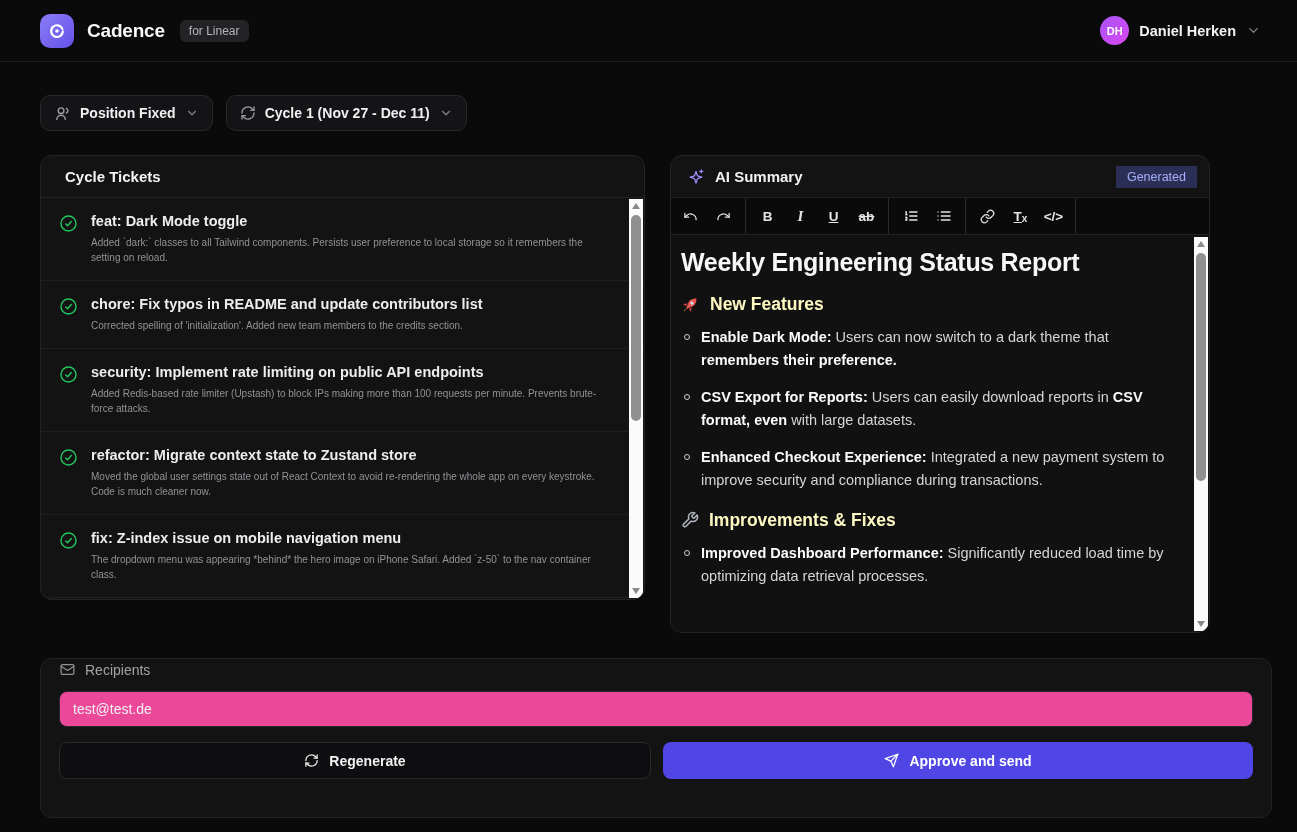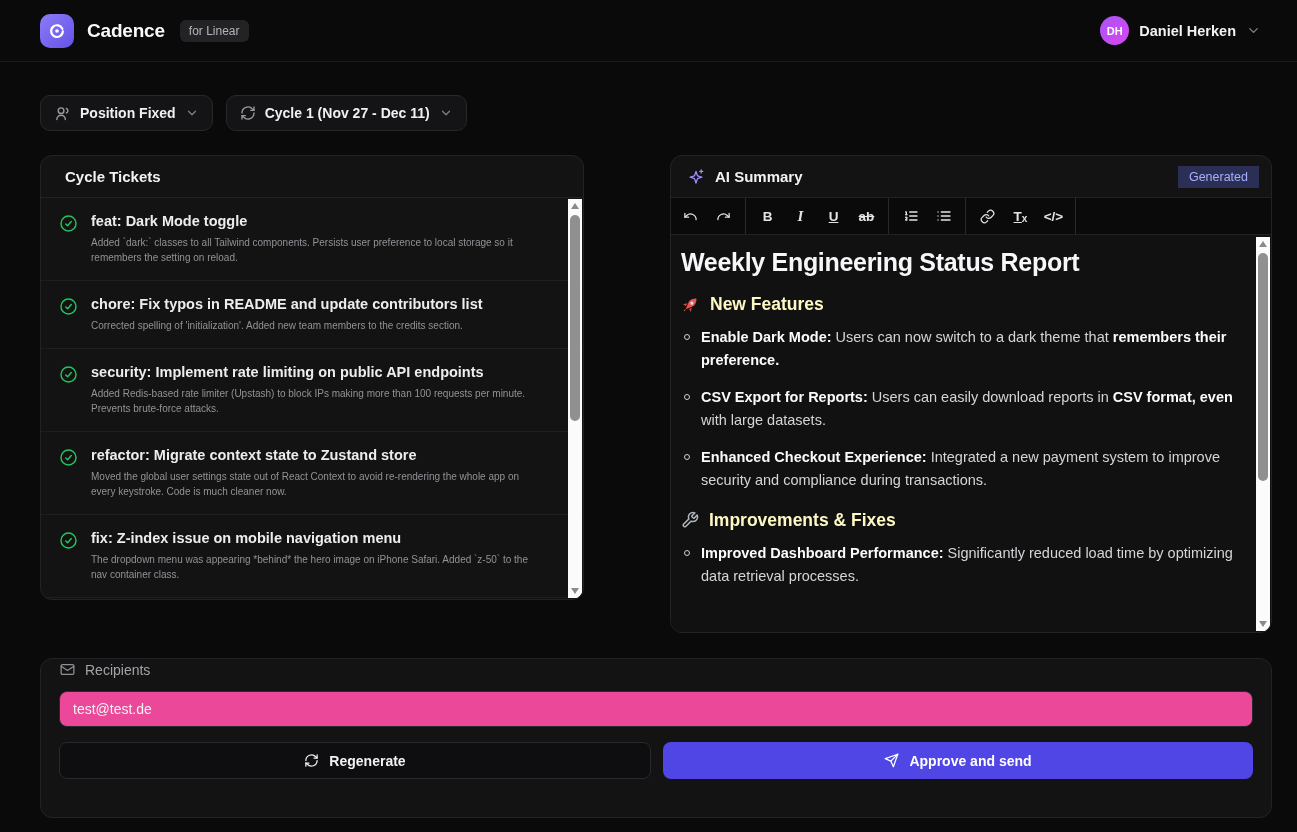--- a/index.html
+++ b/index.html
@@ -48,22 +48,22 @@
     padding:0 13px; font-size:14px; font-weight:600; color:#f0f0f2; cursor:pointer;
   }
   .filter-btn .ficon { color:#9a9a9f; }
   .chev { color:#7f7f85; }
 
   
   .panel {
     position:absolute; background:#131314;
     border:1px solid #232327; border-radius:12px; overflow:hidden;
   }
-  #ticketsPanel { left:40px; top:155px; width:544px; height:445px; }
-  #summaryPanel { left:670px; top:155px; width:602px; height:478px; }
+  #ticketsPanel { left:40px; top:155px; width:605px; height:445px; }
+  #summaryPanel { left:670px; top:155px; width:540px; height:478px; }
   #bottomPanel  { left:40px; top:658px; width:1232px; height:160px; }
 
   .panel-header {
     height:42px; border-bottom:1px solid #222226;
     display:flex; align-items:center; padding:0 12px 0 24px;
     font-size:15px; font-weight:700; color:#f2f2f4;
   }
   #summaryPanel .panel-header { padding-left:16px; gap:10px; }
 
   

